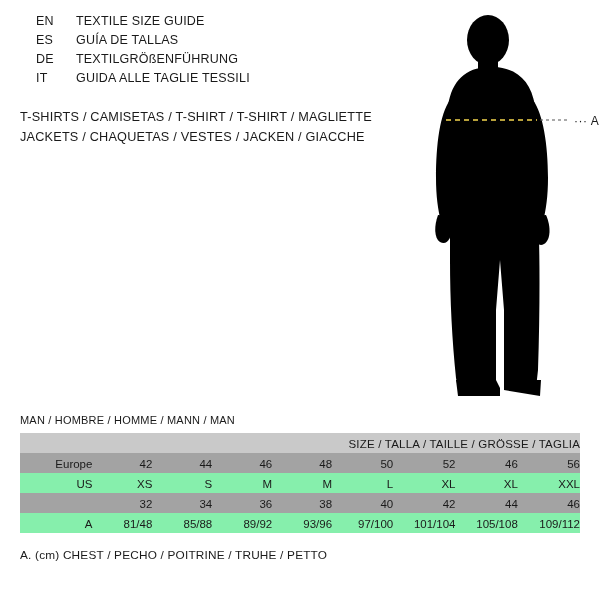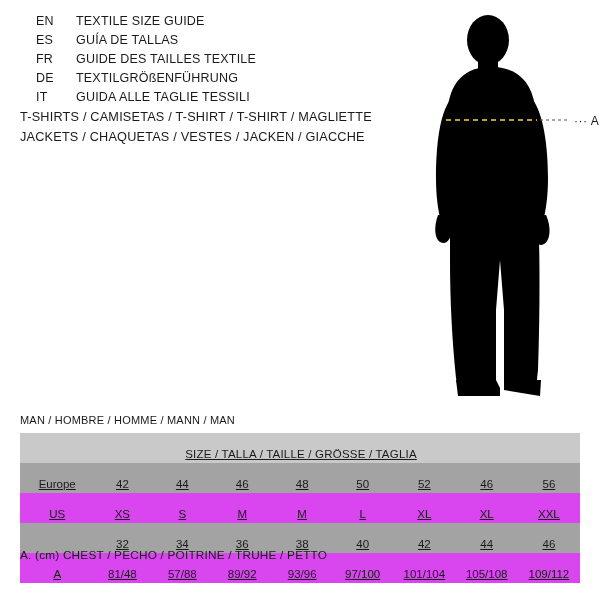--- a/index.html
+++ b/index.html
@@ -90,35 +90,34 @@
     letter-spacing: 0.2px;
     margin-bottom: 7px;
     white-space: nowrap;
   }
   table.size-table {
     width: 560px;
     border-collapse: collapse;
     font-size: 11.5px;
   }
   table.size-table td {
-    padding: 15px 0 3px 0;
-    text-align: center;
-    white-space: nowrap;
-    text-decoration: underline;
+    padding: 5px 0 3px 0;
+    text-align: right;
+    white-space: nowrap;
   }
   tr.header-row {
     background: #c9c9c9;
   }
   tr.header-row td {
     font-size: 11.5px;
     letter-spacing: 0.2px;
     padding-left: 2px;
   }
   tr.shaded {
-    background: #d946ef;
+    background: #86efac;
   }
   tr.plain {
     background: #a3a3a3;
   }
   .col-label {
     width: 78px;
     padding-left: 2px !important;
   }
   .cell {
     width: 67px;
@@ -138,24 +137,20 @@
 <div class="page">
 
   <div class="legend">
     <div class="legend-row">
       <span class="legend-code">EN</span>
       <span class="legend-text">TEXTILE SIZE GUIDE</span>
     </div>
     <div class="legend-row">
       <span class="legend-code">ES</span>
       <span class="legend-text">GUÍA DE TALLAS</span>
-    </div>
-    <div class="legend-row">
-      <span class="legend-code">FR</span>
-      <span class="legend-text">GUIDE DES TAILLES TEXTILE</span>
     </div>
     <div class="legend-row">
       <span class="legend-code">DE</span>
       <span class="legend-text">TEXTILGRÖßENFÜHRUNG</span>
     </div>
     <div class="legend-row">
       <span class="legend-code">IT</span>
       <span class="legend-text">GUIDA ALLE TAGLIE TESSILI</span>
     </div>
   </div>
@@ -257,21 +252,21 @@
           <td class="cell">36</td>
           <td class="cell">38</td>
           <td class="cell">40</td>
           <td class="cell">42</td>
           <td class="cell">44</td>
           <td class="cell">46</td>
         </tr>
         <tr class="shaded">
           <td class="col-label">A</td>
           <td class="cell">81/48</td>
-          <td class="cell">57/88</td>
+          <td class="cell">85/88</td>
           <td class="cell">89/92</td>
           <td class="cell">93/96</td>
           <td class="cell">97/100</td>
           <td class="cell">101/104</td>
           <td class="cell">105/108</td>
           <td class="cell">109/112</td>
         </tr>
       </tbody>
     </table>
   </div>

